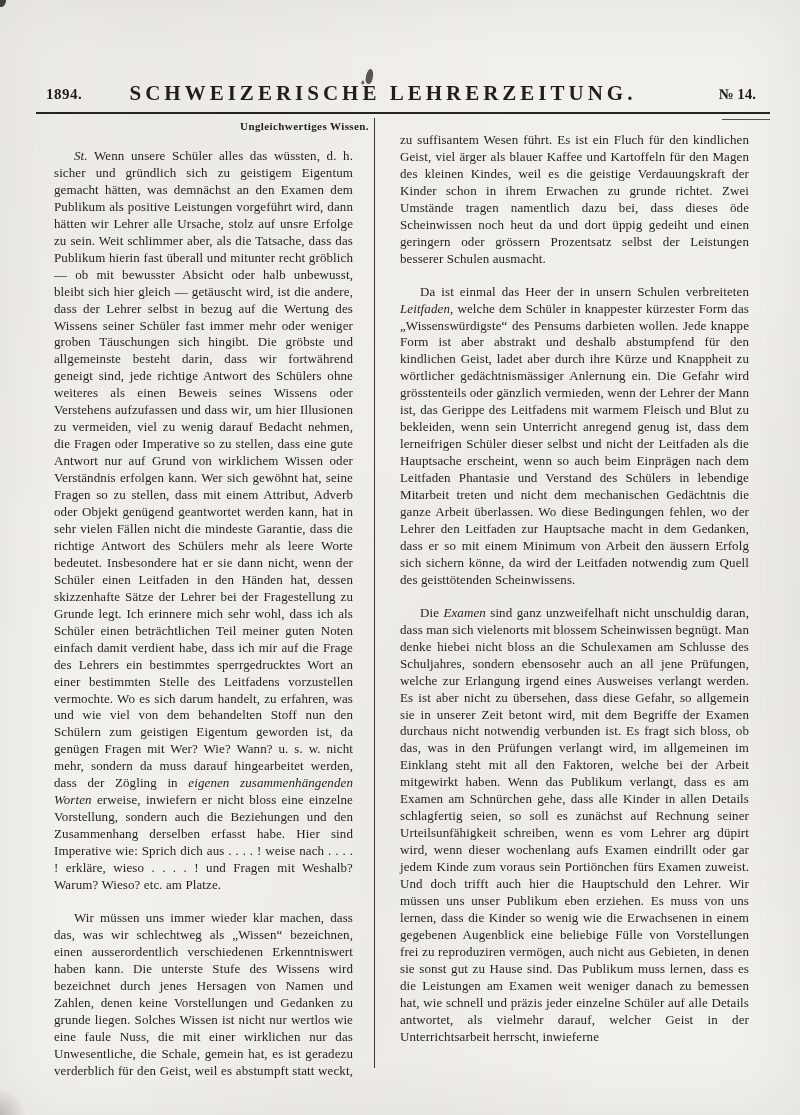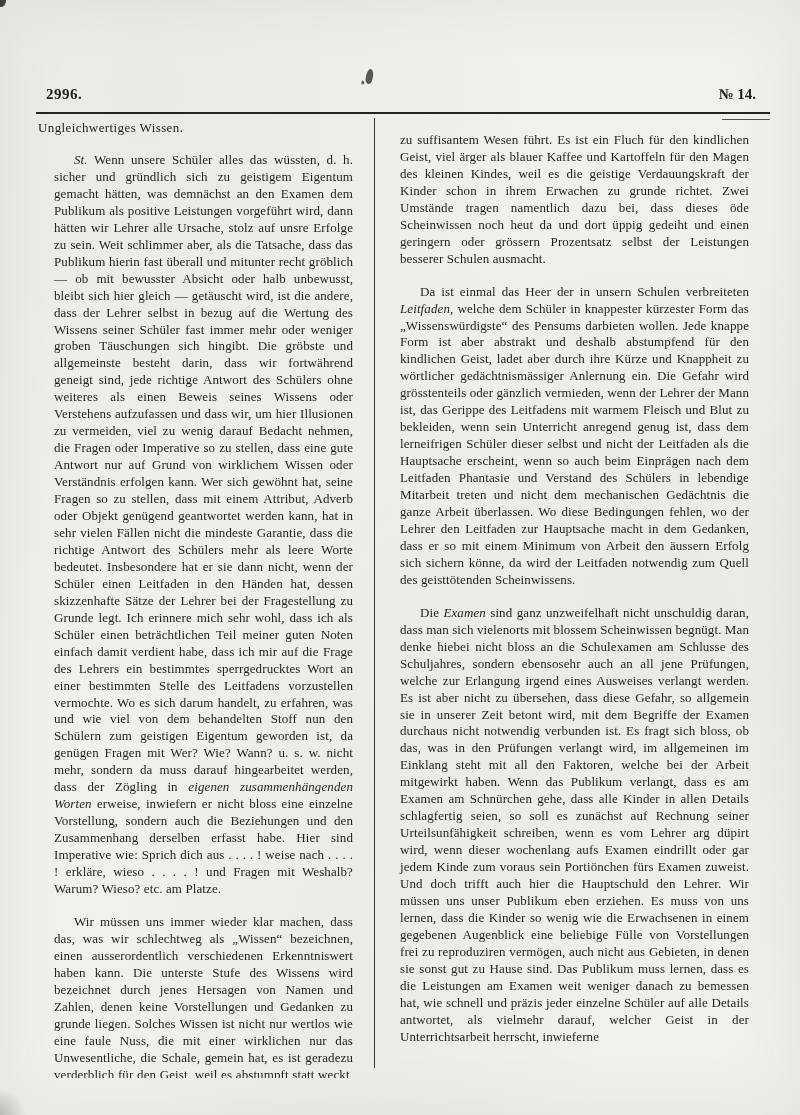--- a/index.html
+++ b/index.html
@@ -58,43 +58,44 @@
   }
   .bottom-smudge{
     position:absolute;left:0;top:1088px;width:26px;height:27px;
     background:radial-gradient(ellipse at 0% 100%, rgba(60,54,48,0.25), transparent 70%);
   }
   .col{position:absolute;overflow:hidden;}
   .col-left{left:38px;top:120px;width:331px;height:958px;}
   .col-right{left:384px;top:116px;width:381px;height:962px;}
   .article-title{
     margin:0 0 8px 0;
-    text-align:left;
-    font-size:13px;font-weight:normal;letter-spacing:0.4px;
+    text-align:right;
+    font-size:11px;font-weight:bold;letter-spacing:0.4px;
   }
   .text p{
     margin:16px;
     font-size:13px;
     line-height:16.95px;
     text-align:justify;
     letter-spacing:0.1px;
   }
   .text p.indent{text-indent:20px;}
   .text i{font-style:italic;}
 </style>
 </head>
 <body>
 
 <div class="page" style="color: rgb(33, 30, 27);">
 
   <div class="corner-mark"></div>
   <div class="ink-blot"></div>
   <div class="bottom-smudge"></div>
 
-  <span class="masthead-year">2996.</span>
+  <span class="masthead-year">1894.</span>
+  <h1 class="masthead-title">SCHWEIZERISCHE LEHRERZEITUNG.</h1>
   <span class="masthead-issue">№ 14.</span>
 
   <div class="header-rule"></div>
   <div class="issue-underline"></div>
   <div class="col-divider"></div>
 
   <section class="col col-left">
     <h2 class="article-title">Ungleichwertiges Wissen.</h2>
     <div class="text">
         <p class="indent"><i>St.</i><span> Wenn unsere Schüler alles das wüssten, d. h. sicher und gründlich sich zu geistigem Eigentum gemacht hätten, was demnächst an den Examen dem Publikum als positive Leistungen vorgeführt wird, dann hätten wir Lehrer alle Ursache, stolz auf unsre Erfolge zu sein. Weit schlimmer aber, als die Tatsache, dass das Publikum hierin fast überall und mitunter recht gröblich — ob mit bewusster Absicht oder halb unbewusst, bleibt sich hier gleich — getäuscht wird, ist die andere, dass der Lehrer selbst in bezug auf die Wertung des Wissens seiner Schüler fast immer mehr oder weniger groben Täuschungen sich hingibt. Die gröbste und allgemeinste besteht darin, dass wir fortwährend geneigt sind, jede richtige Antwort des Schülers ohne weiteres als einen Beweis seines Wissens oder Verstehens aufzufassen und dass wir, um hier Illusionen zu vermeiden, viel zu wenig darauf Bedacht nehmen, die Fragen oder Imperative so zu stellen, dass eine gute Antwort nur auf Grund von wirklichem Wissen oder Verständnis erfolgen kann. Wer sich gewöhnt hat, seine Fragen so zu stellen, dass mit einem Attribut, Adverb oder Objekt genügend geantwortet werden kann, hat in sehr vielen Fällen nicht die mindeste Garantie, dass die richtige Antwort des Schülers mehr als leere Worte bedeutet. Insbesondere hat er sie dann nicht, wenn der Schüler einen Leitfaden in den Händen hat, dessen skizzenhafte Sätze der Lehrer bei der Fragestellung zu Grunde legt. Ich erinnere mich sehr wohl, dass ich als Schüler einen beträchtlichen Teil meiner guten Noten einfach damit verdient habe, dass ich mir auf die Frage des Lehrers ein bestimmtes sperrgedrucktes Wort an einer bestimmten Stelle des Leitfadens vorzustellen vermochte. Wo es sich darum handelt, zu erfahren, was und wie viel von dem behandelten Stoff nun den Schülern zum geistigen Eigentum geworden ist, da genügen Fragen mit Wer? Wie? Wann? u. s. w. nicht mehr, sondern da muss darauf hingearbeitet werden, dass der Zögling in </span><i>eigenen zusammenhängenden Worten</i><span> erweise, inwiefern er nicht bloss eine einzelne Vorstellung, sondern auch die Beziehungen und den Zusammenhang derselben erfasst habe. Hier sind Imperative wie: Sprich dich aus . . . . ! weise nach . . . . ! erkläre, wieso . . . . ! und Fragen mit Weshalb? Warum? Wieso? etc. am Platze.</span></p>

